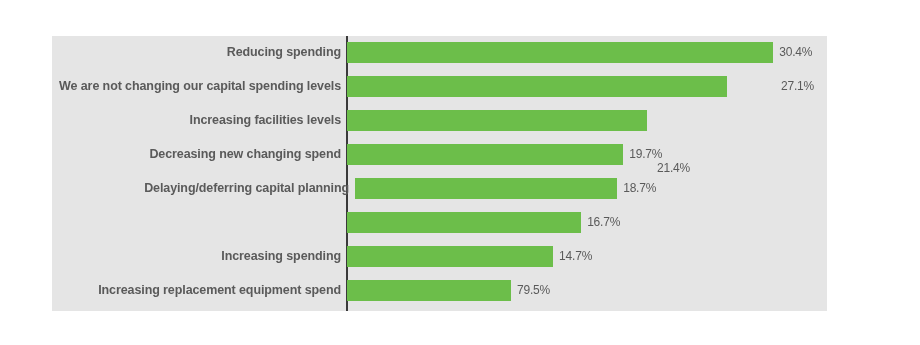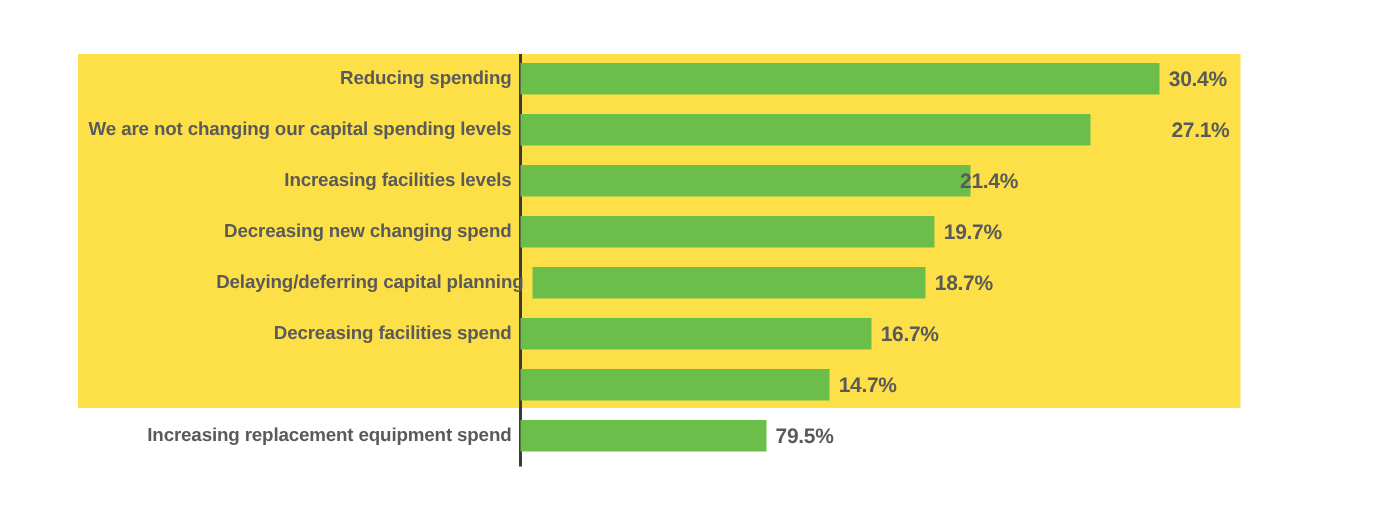--- a/index.html
+++ b/index.html
@@ -17,22 +17,22 @@
     position: relative;
     width: 920px;
     height: 345px;
     background: #ffffff;
   }
   .plot-panel {
     position: absolute;
     left: 52px;
     top: 36px;
     width: 775px;
-    height: 236px;
-    background: #fde047;
+    height: 275px;
+    background: #e5e5e5;
     box-sizing: border-box;
   }
   .rows {
     position: absolute;
     left: 0;
     top: 0;
     width: 100%;
     height: 100%;
   }
   .bar-row {
@@ -69,22 +69,22 @@
     top: 0;
     height: 21px;
     background: #6cbe4a;
   }
   .bar-value {
     position: absolute;
     top: 0;
     height: 21px;
     line-height: 21px;
     color: #5a5a5a;
-    font-size: 14px;
-    font-weight: bold;
+    font-size: 12px;
+    font-weight: normal;
     font-family: "Liberation Sans", sans-serif;
     white-space: nowrap;
     letter-spacing: -0.2px;
   }
   .axis-line {
     position: absolute;
     left: 294px;
     top: 0;
     width: 2px;
     height: 275px;
@@ -112,45 +112,45 @@
           <div class="cat-label">We are not changing our capital spending levels</div>
           <div class="bar-track">
             <div class="bar-fill" style="width: 379.942px; background: rgb(108, 190, 74);"></div>
             <div class="bar-value" style="left: 385.942px; margin-left: 48px;">27.1%</div>
           </div>
         </div>
         <div class="bar-row" style="top: 74px;">
           <div class="cat-label">Increasing facilities levels</div>
           <div class="bar-track">
             <div class="bar-fill" style="width: 300.028px; background: rgb(108, 190, 74);"></div>
-            <div class="bar-value" style="left: 293px;">21.4%</div>
+            <div class="bar-value" style="left: 310px; margin-top: 48px;">21.4%</div>
           </div>
         </div>
         <div class="bar-row" style="top: 108px;">
           <div class="cat-label">Decreasing new changing spend</div>
           <div class="bar-track">
             <div class="bar-fill" style="width: 276.194px; background: rgb(108, 190, 74);"></div>
             <div class="bar-value" style="left: 282.194px;">19.7%</div>
           </div>
         </div>
         <div class="bar-row" style="top: 142px; margin-left: 8px;">
           <div class="cat-label">Delaying/deferring capital planning</div>
           <div class="bar-track">
             <div class="bar-fill" style="width: 262.174px; background: rgb(108, 190, 74);"></div>
             <div class="bar-value" style="left: 268.174px;">18.7%</div>
           </div>
         </div>
         <div class="bar-row" style="top: 176px;">
-          <div class="cat-label">Decreasing facilities spend</div>
           <div class="bar-track">
             <div class="bar-fill" style="width: 234.134px; background: rgb(108, 190, 74);"></div>
             <div class="bar-value" style="left: 240.134px;">16.7%</div>
           </div>
         </div>
         <div class="bar-row" style="top: 210px;">
+          <div class="cat-label">Increasing spending</div>
           <div class="bar-track">
             <div class="bar-fill" style="width: 206.094px; background: rgb(108, 190, 74);"></div>
             <div class="bar-value" style="left: 212.094px;">14.7%</div>
           </div>
         </div>
         <div class="bar-row" style="top: 244px;">
           <div class="cat-label">Increasing replacement equipment spend</div>
           <div class="bar-track">
             <div class="bar-fill" style="width: 164.034px; background: rgb(108, 190, 74);"></div>
             <div class="bar-value" style="left: 170.034px;">79.5%</div>

